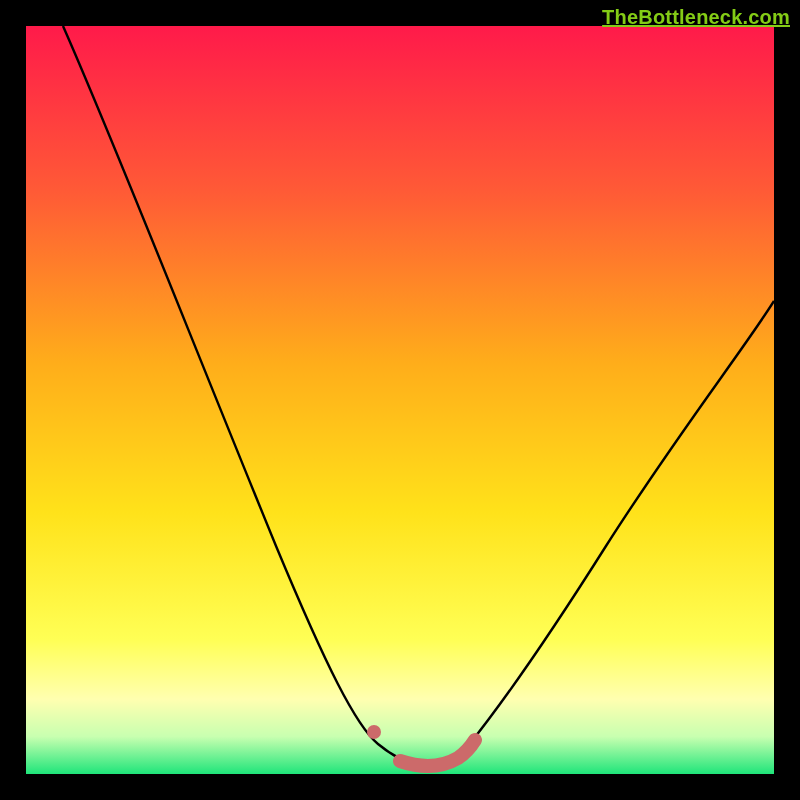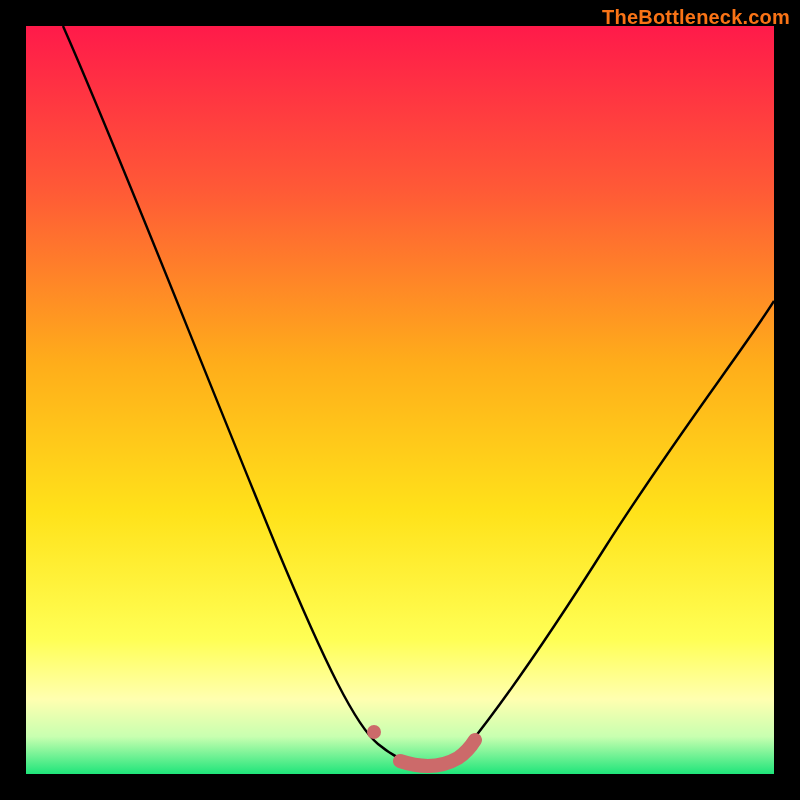--- a/index.html
+++ b/index.html
@@ -21,25 +21,26 @@
     position: absolute;
     left: 26px;
     top: 26px;
     width: 748px;
     height: 748px;
   }
   .watermark {
     position: absolute;
     top: 6px;
     right: 10px;
-    color: #f97316;
+    color: #84cc16;
     font-size: 20px;
     font-weight: 600;
     letter-spacing: 0.2px;
     user-select: none;
+    text-decoration: underline;
   }
   svg { display: block; }
 </style>
 </head>
 <body>
 
 <div class="frame">
 
   <div class="plot-box">
     <svg width="748" height="748" viewBox="0 0 748 748">

